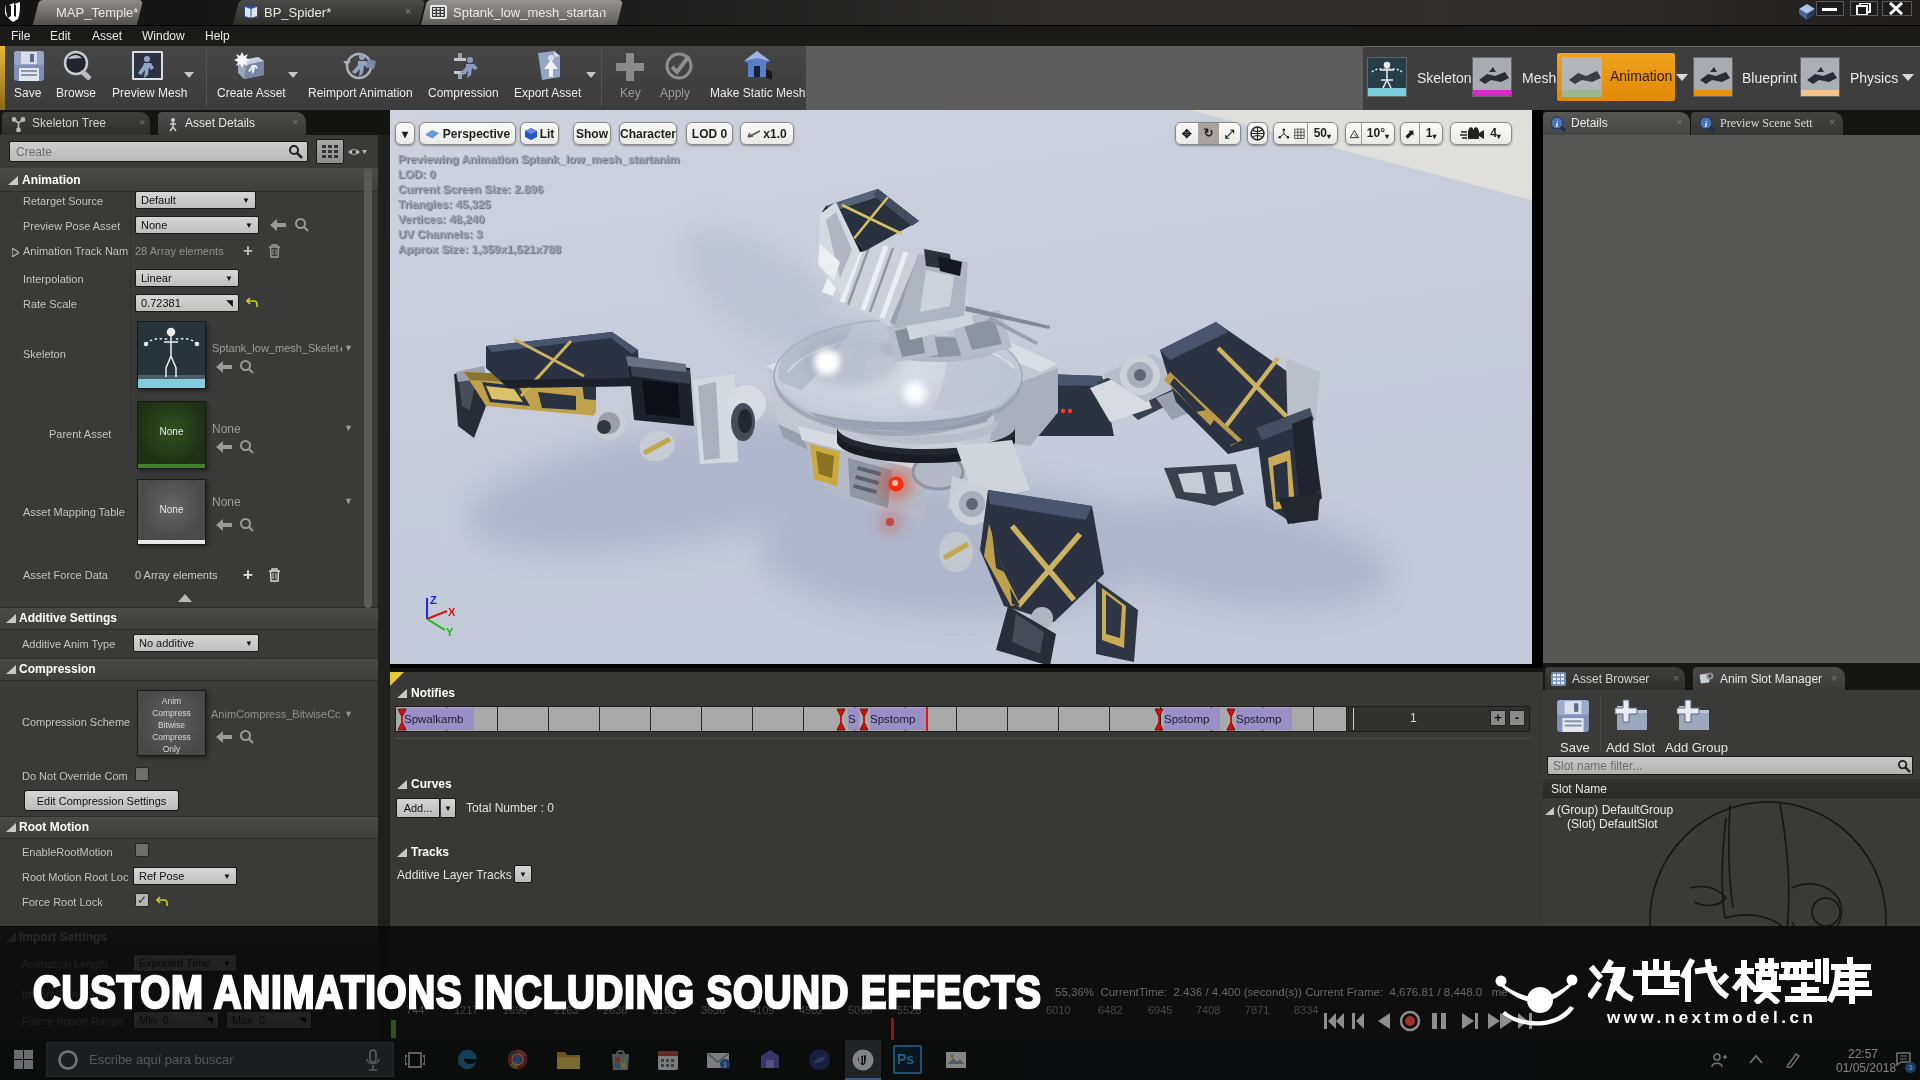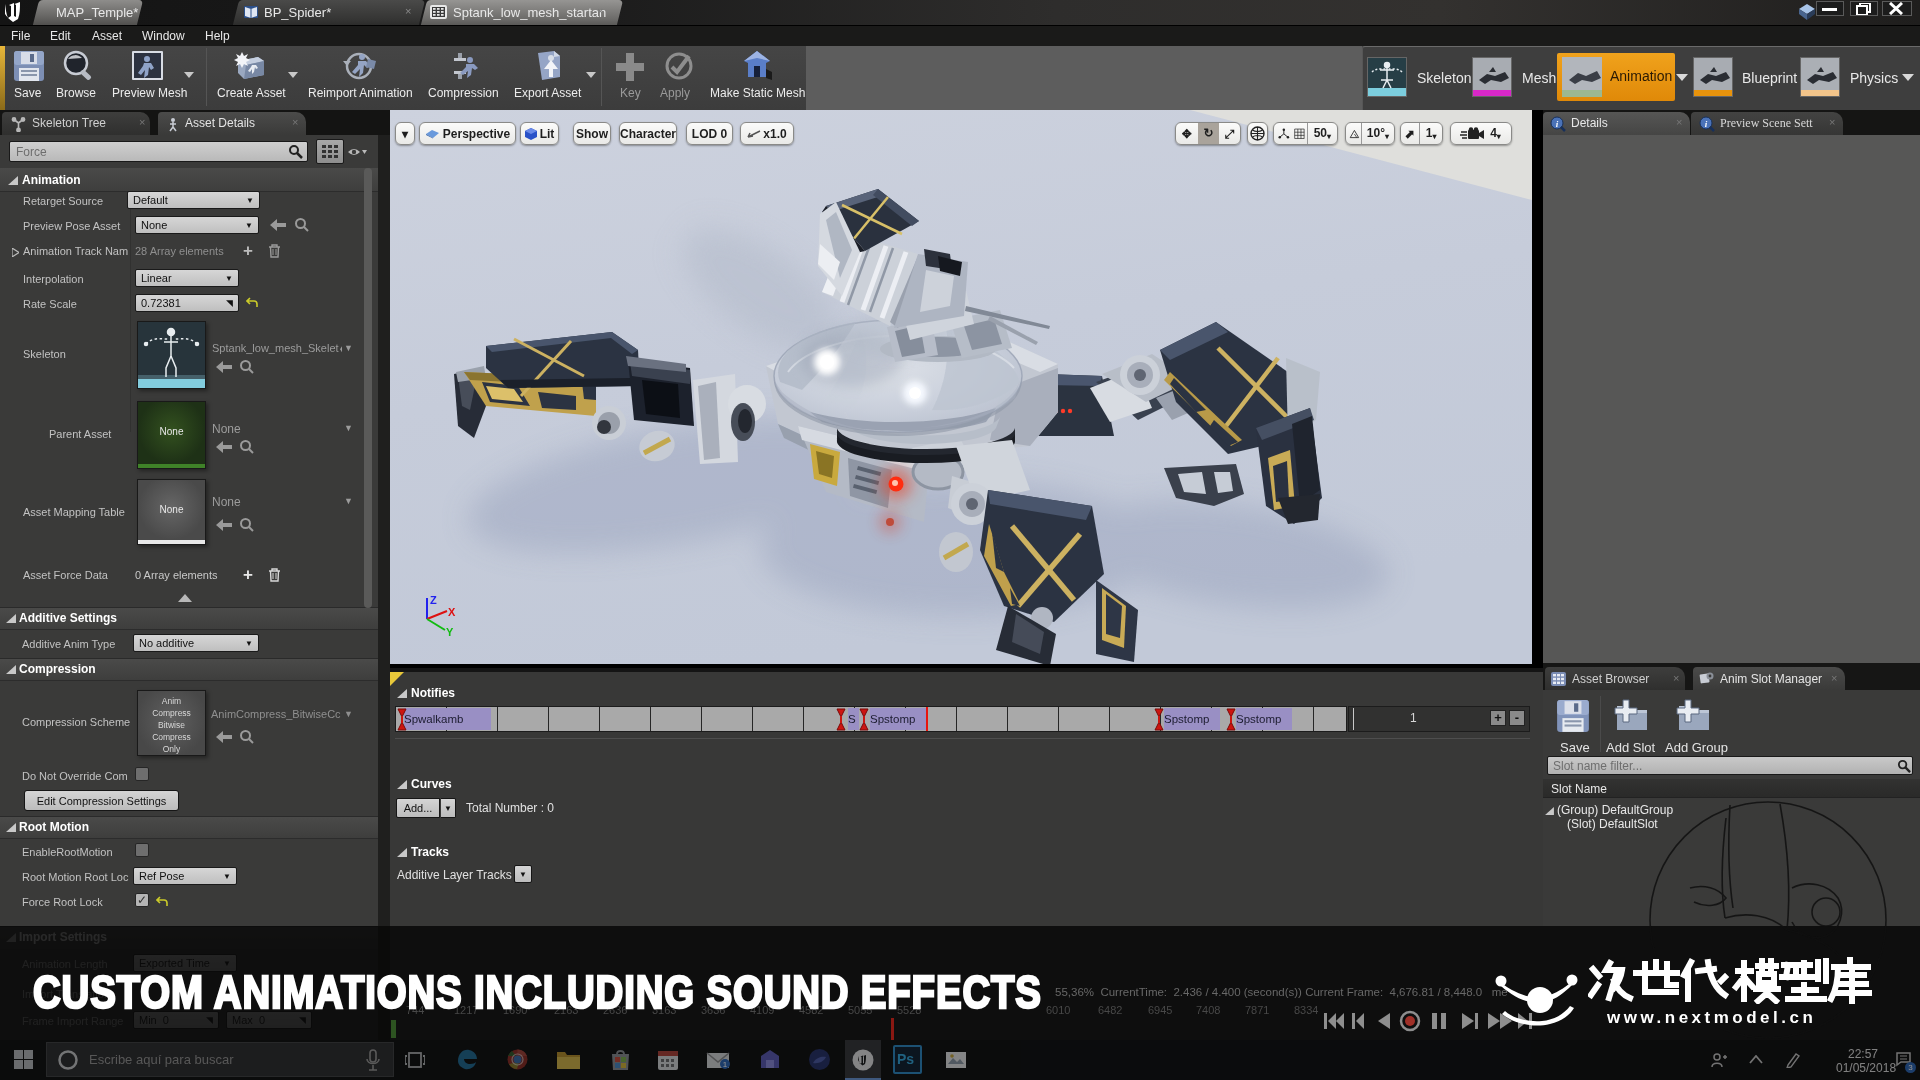--- a/index.html
+++ b/index.html
@@ -232,21 +232,21 @@
   <svg class="abs" style="left:166px;top:7px" width="14" height="15" viewBox="0 0 14 15">
       <circle cx="7" cy="3" r="2" fill="#c8ccd4"></circle>
       <path d="M7 5 L7 10 M4 7 L10 7 M7 10 L4 14 M7 10 L10 14" stroke="#c8ccd4" stroke-width="1.5" fill="none"></path>
     </svg>
   <div class="abs" style="left:185px;top:6px;color:#e4e4e4;font-size:12px;">Asset Details</div>
   <div class="abs" style="left:292px;top:6px;color:#777;font-size:11px;">×</div>
 
   <div class="abs" style="left:0;top:25px;width:378px;height:945px;background:#3a3a39;"></div>
 
   <div class="abs" style="left:9px;top:31px;width:299px;height:21px;background:linear-gradient(#cfcfcf,#b9b9b9);border:1px solid #191919;border-radius:2px;"></div>
-  <div class="abs" style="left:16px;top:35px;color:#6e6e6e;font-size:12px;">Force</div>
+  <div class="abs" style="left:16px;top:35px;color:#6e6e6e;font-size:12px;">Create</div>
   <svg class="abs" style="left:288px;top:34px" width="15" height="15" viewBox="0 0 15 15">
       <circle cx="6" cy="6" r="4" fill="none" stroke="#222" stroke-width="2"></circle>
       <path d="M9 9 L14 14" stroke="#222" stroke-width="2.5"></path>
     </svg>
   <div class="abs" style="left:316px;top:29px;width:28px;height:25px;background:linear-gradient(#a8a8a8,#8e8e8e);border:1px solid #1a1a1a;border-radius:2px;"></div>
   <svg class="abs" style="left:322px;top:35px" width="16" height="13" viewBox="0 0 16 13">
       <g fill="#333">
         <rect x="0" y="0" width="4" height="3"></rect>
         <rect x="6" y="0" width="4" height="3"></rect>
         <rect x="12" y="0" width="4" height="3"></rect>
@@ -266,21 +266,21 @@
 
   <div class="abs" style="left:0;top:58px;width:378px;height:24px;background:linear-gradient(#4a4a49,#3e3e3d);border-bottom:1px solid #2c2c2c;"></div>
   <svg class="abs" style="left:8px;top:66px" width="10" height="9" viewBox="0 0 10 9">
       <path d="M0 9 L10 9 L10 0 Z" fill="#c8c8c8"></path>
     </svg>
   <div class="abs hdr" style="left:22px;top:63px;">Animation</div>
 
   <div class="abs" style="left:130px;top:82px;width:1px;height:240px;background:#313130;"></div>
 
   <div class="abs lbl" style="left:23px;top:85px;">Retarget Source</div>
-  <div class="abs dd" style="left:127px;top:81px;width:133px;">Default<span class="arr">▼</span></div>
+  <div class="abs dd" style="left:135px;top:81px;width:121px;">Default<span class="arr">▼</span></div>
 
   <div class="abs lbl" style="left:23px;top:110px;">Preview Pose Asset</div>
   <div class="abs dd" style="left:135px;top:106px;width:124px;">None<span class="arr">▼</span></div>
   <svg class="abs" style="left:269px;top:108px" width="18" height="14" viewBox="0 0 18 14">
       <path d="M8 1 L1 7 L8 13 L8 9 L17 9 L17 5 L8 5 Z" fill="#9a9a9a"></path>
     </svg>
   <svg class="abs" style="left:294px;top:107px" width="15" height="15" viewBox="0 0 15 15">
       <circle cx="6.5" cy="6.5" r="4.5" fill="none" stroke="#9a9a9a" stroke-width="2"></circle>
       <path d="M10 10 L14 14" stroke="#9a9a9a" stroke-width="2"></path>
     </svg>
@@ -707,20 +707,23 @@
           <rect x="8" y="3" width="11" height="9" rx="1" fill="#222"></rect>
           <path d="M19 6 L24 3 L24 12 L19 9 Z" fill="#222"></path>
           <circle cx="11" cy="2.5" r="2.2" fill="#222"></circle>
           <circle cx="16" cy="2.5" r="2.2" fill="#222"></circle>
           <path d="M1 5 H7 M0 8 H7 M2 11 H7" stroke="#222" stroke-width="1.4"></path>
         </svg>
     <span style="display:inline-block;height:23px;line-height:23px;padding:0 5px;">4<span style="font-size:8px;vertical-align:-2px;">▾</span></span>
   </div>
 </div>
 
+<div id="vp-stats" style="position:absolute;left:8px;top:42px;color:#9ca3ad;font-size:11.5px;font-weight:bold;line-height:15px;text-shadow:1px 1px 1px rgba(20,25,35,0.55);">
+Previewing Animation Sptank_low_mesh_startanim<br>LOD: 0<br>Current Screen Size: 2.896<br>Triangles: 45,325<br>Vertices: 48,240<br>UV Channels: 3<br>Approx Size: 1,359x1,521x788
+</div>
 
 <svg class="abs" style="left:25px;bottom:25px" width="45" height="45" viewBox="0 0 45 45">
   <path d="M12 25 L12 4" stroke="#2222ee" stroke-width="2"></path>
       <text x="15" y="10" fill="#2222ee" font-size="11" font-weight="bold">Z</text>
   <path d="M12 25 L32 17" stroke="#dd1111" stroke-width="2"></path>
       <text x="33" y="22" fill="#dd1111" font-size="11" font-weight="bold">X</text>
   <path d="M12 25 L30 36" stroke="#11bb11" stroke-width="2"></path>
       <text x="31" y="42" fill="#11bb11" font-size="11" font-weight="bold">Y</text>
 </svg>
 </div>
@@ -729,21 +732,21 @@
   <div class="abs" style="left:0;top:0;width:1153px;height:4px;background:#141414;"></div>
   <svg class="abs" style="left:0;top:4px" width="14" height="14" viewBox="0 0 14 14">
       <path d="M0 0 L14 0 L0 14 Z" fill="#e8c83a"></path>
     </svg>
   <svg class="abs" style="left:7px;top:21px" width="10" height="9" viewBox="0 0 10 9">
       <path d="M0 9 L10 9 L10 0 Z" fill="#c8c8c8"></path>
     </svg>
   <div class="abs hdr" style="left:21px;top:18px;">Notifies</div>
 
   <div class="abs" id="ntrack" style="left:5px;top:38px;width:952px;height:26px;background:repeating-linear-gradient(90deg,#a9a9a9 0 50px,#262626 50px 51px);border:1px solid #1c1c1c;">
-    <div class="abs" style="left:8px;top:1px;width:87px;height:22px;background:#998fc4;color:#1c1c30;font-size:11.5px;line-height:22px;">Spwalkamb</div>
+    <div class="abs" style="left:8px;top:1px;width:70px;height:22px;background:#998fc4;color:#1c1c30;font-size:11.5px;line-height:22px;">Spwalkamb</div>
     <svg class="abs" style="left:1px;top:1px" width="10" height="23" viewBox="0 0 10 23">
         <path d="M1 1 L9 1 L5 9 Z M5 14 L9 22 L1 22 Z" fill="#cc1510" stroke="#7a0a08" stroke-width="1"></path>
         <rect x="4" y="8" width="2" height="7" fill="#cc1510"></rect>
       </svg>
     <svg class="abs" style="left:440px;top:1px" width="10" height="23" viewBox="0 0 10 23">
         <path d="M1 1 L9 1 L5 9 Z M5 14 L9 22 L1 22 Z" fill="#cc1510" stroke="#7a0a08" stroke-width="1"></path>
         <rect x="4" y="8" width="2" height="7" fill="#cc1510"></rect>
       </svg>
     <div class="abs" style="left:452px;top:1px;width:11px;height:22px;background:#998fc4;color:#1c1c30;font-size:11.5px;line-height:22px;">S</div>
     <svg class="abs" style="left:463px;top:1px" width="10" height="23" viewBox="0 0 10 23">

